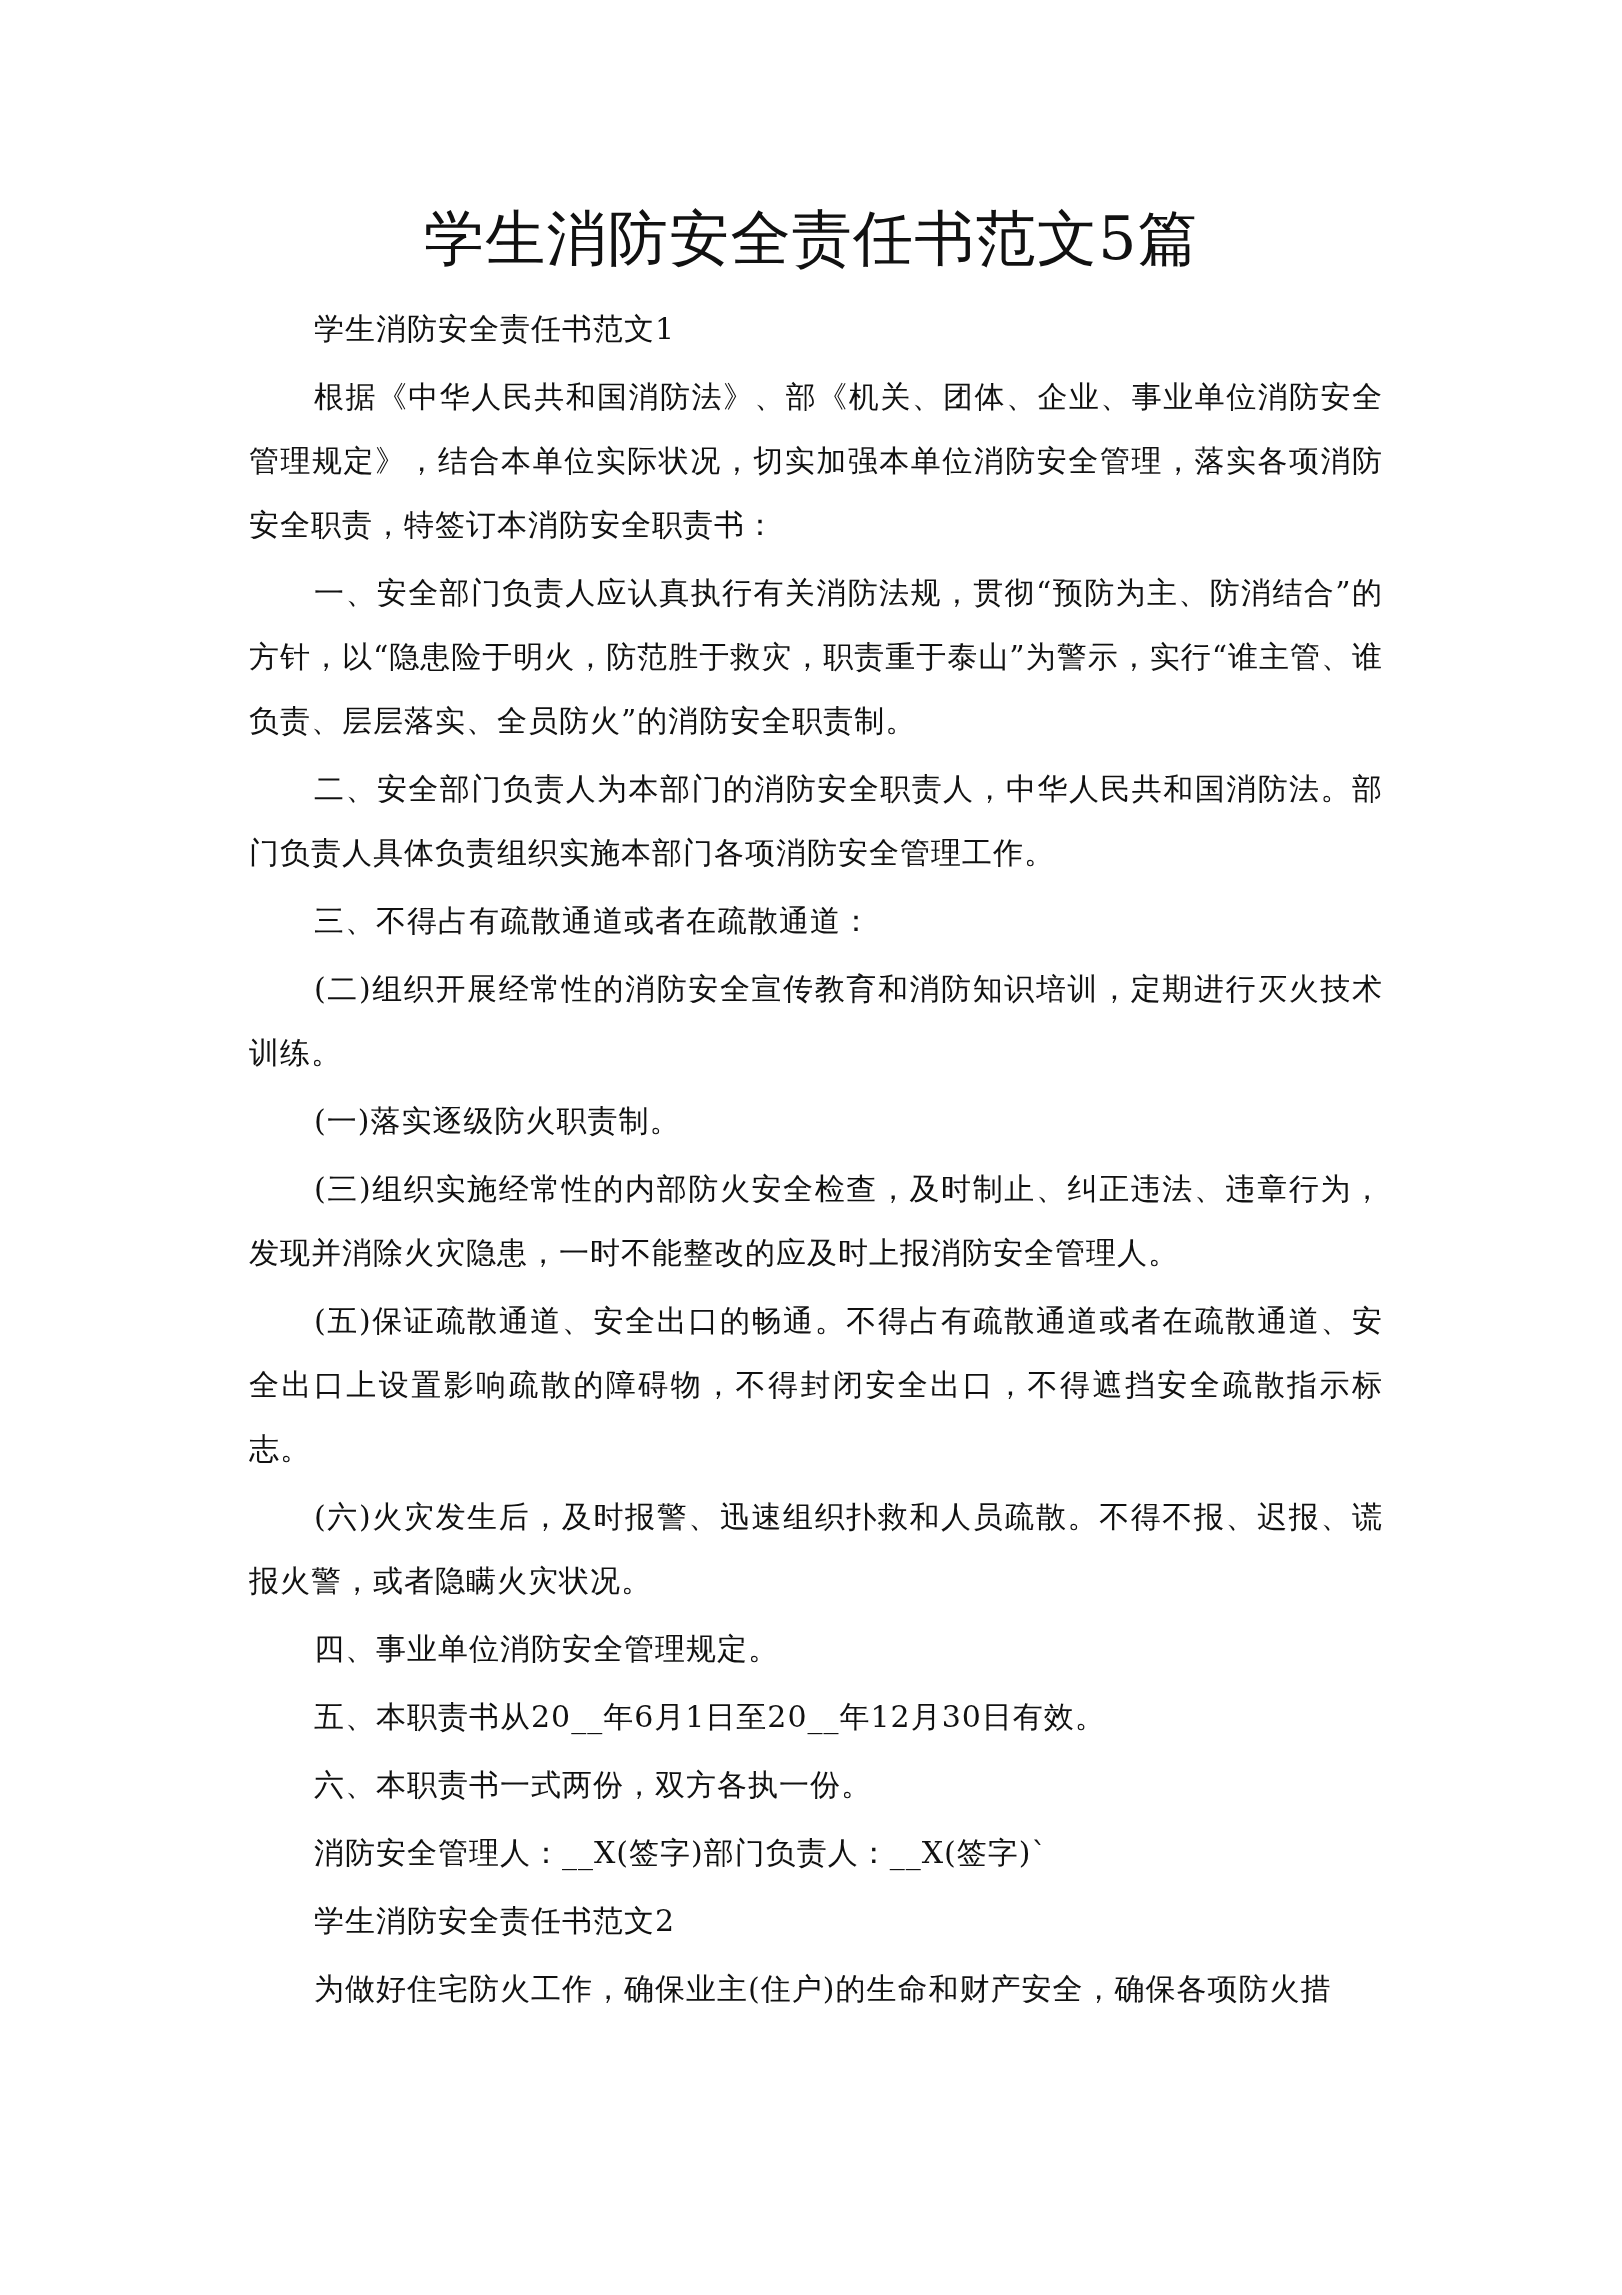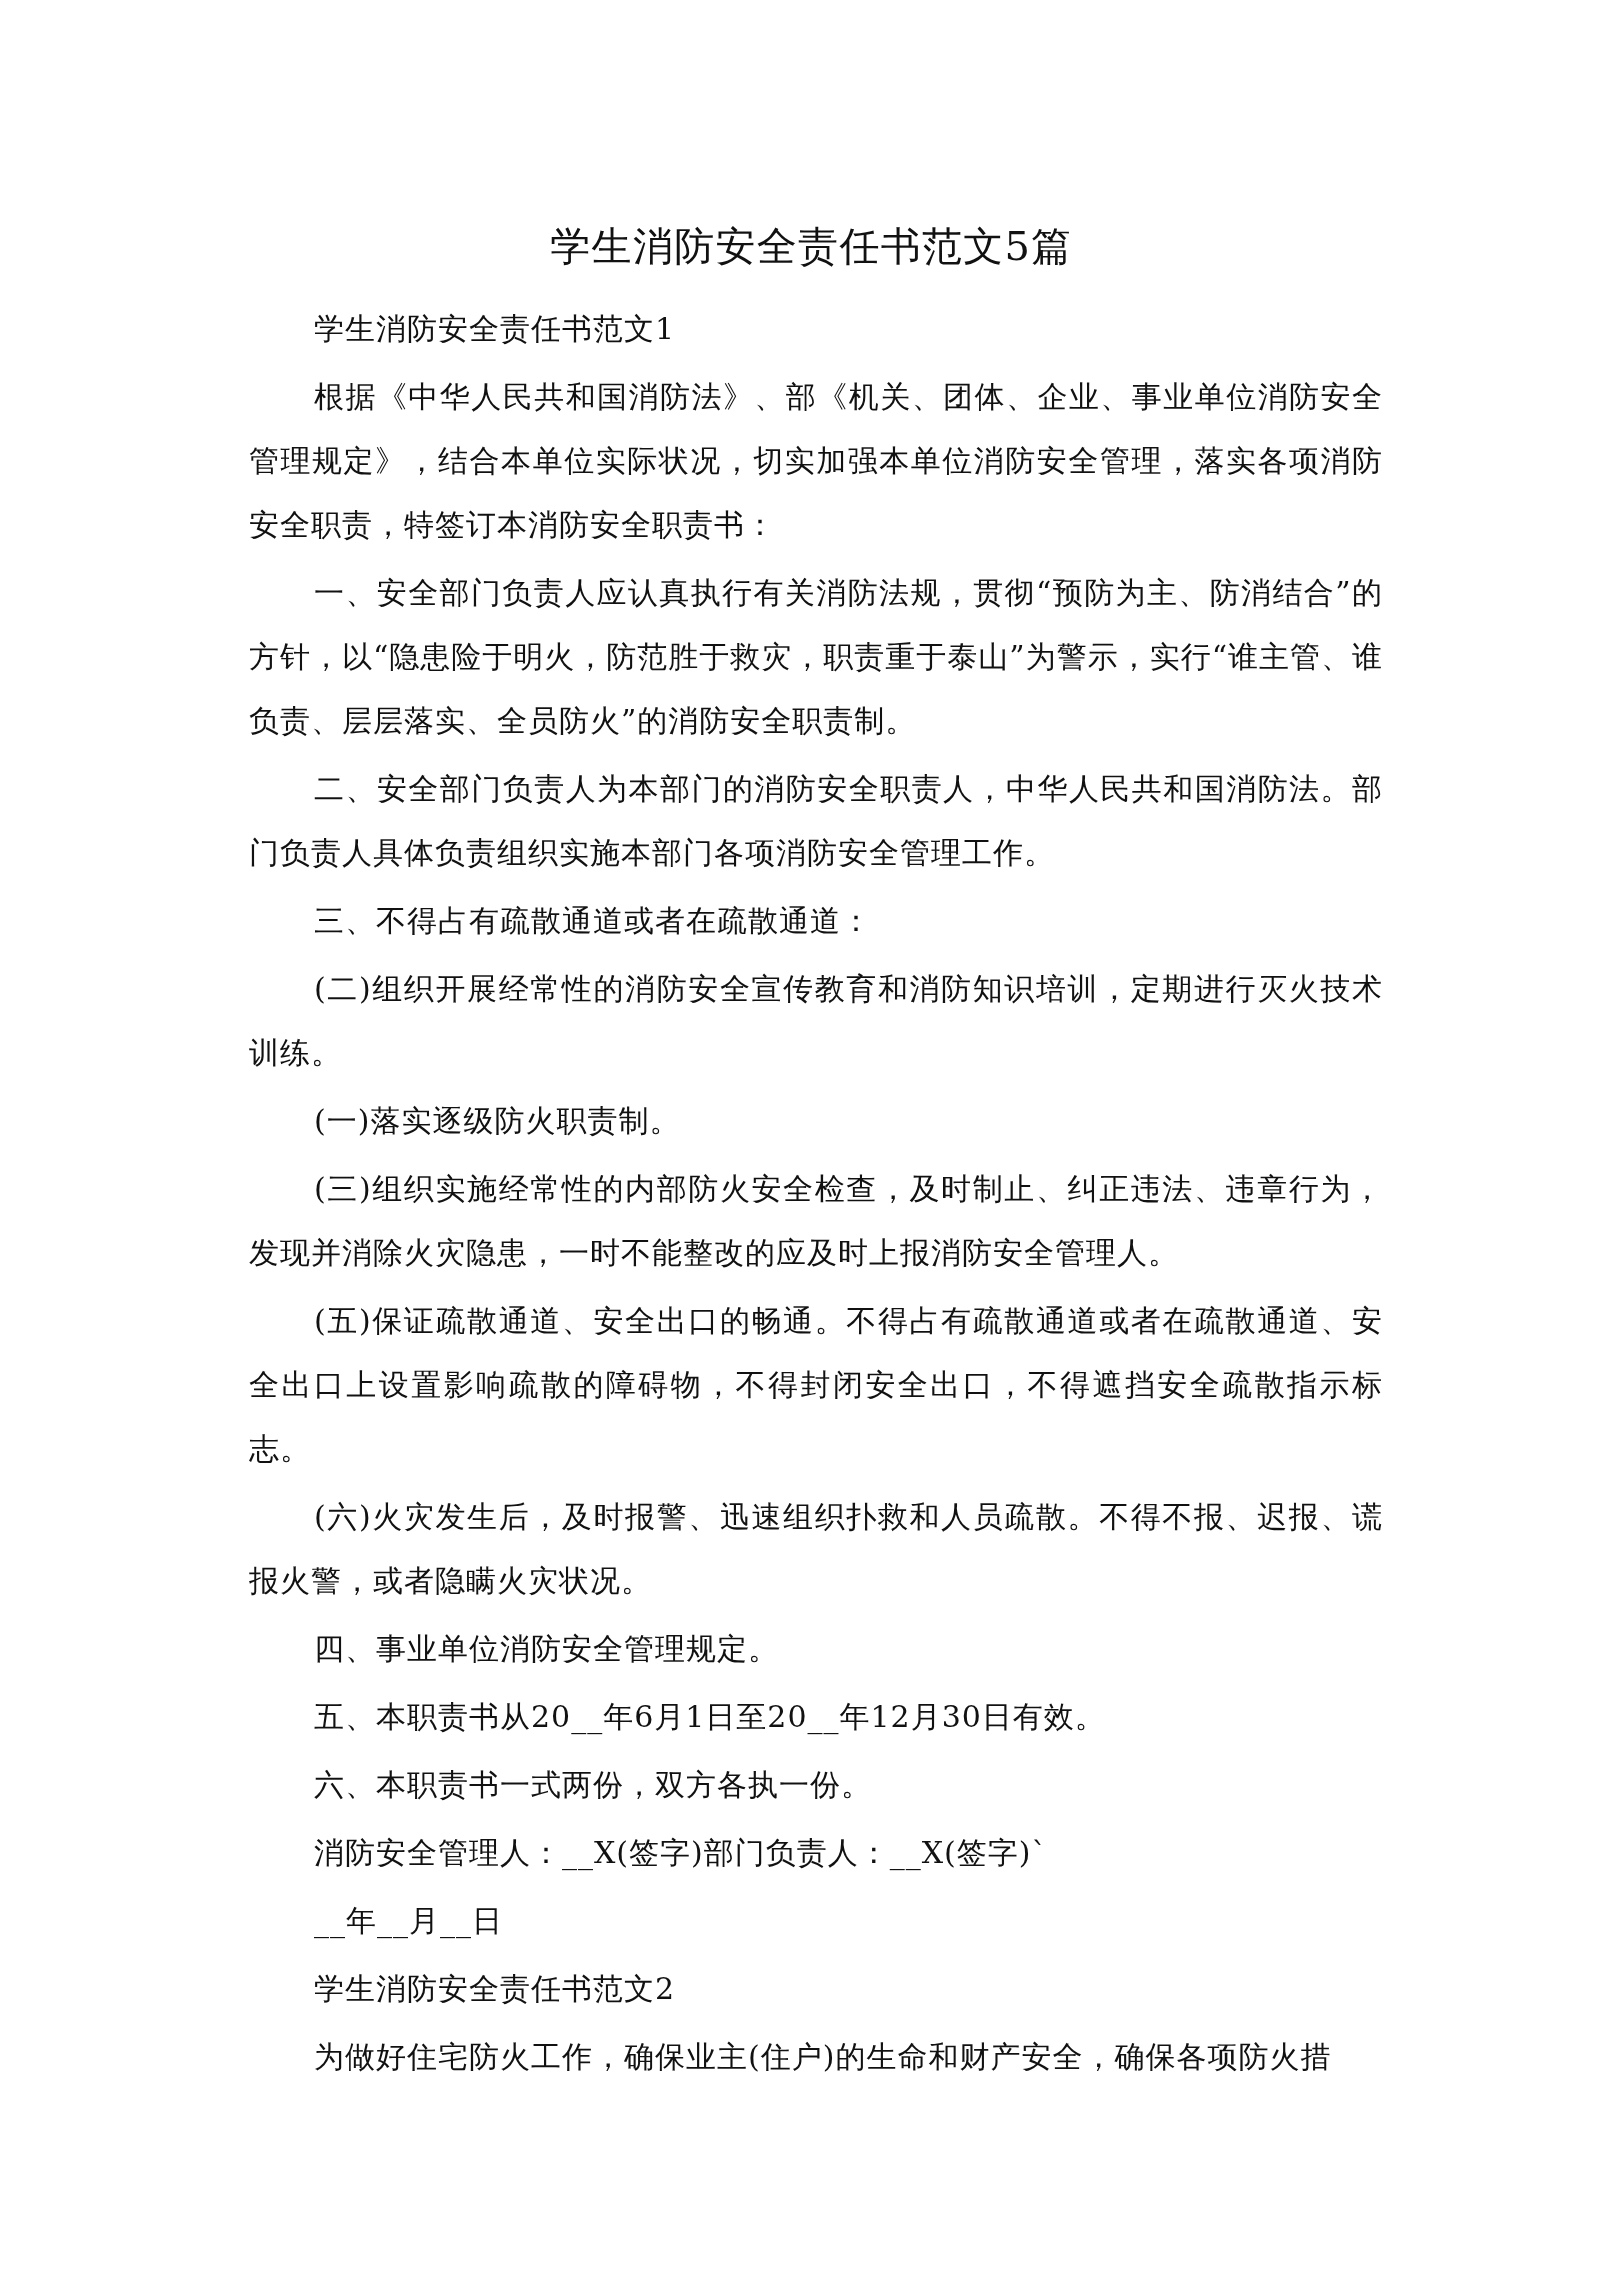--- a/index.html
+++ b/index.html
@@ -19,23 +19,23 @@
     position: absolute;
     left: 0; top: 0;
     width: 1623px;
     height: 2295px;
     background: #ffffff;
   }
   .title {
     position: absolute;
     left: 0;
     width: 1623px;
-    top: 204px;
+    top: 196px;
     text-align: center;
-    font-size: 40px;
+    font-size: 60px;
     line-height: 85px;
     letter-spacing: 1.3px;
     font-weight: normal;
     margin: 0;
   }
   .body {
     position: absolute;
     left: 245px;
     top: 293px;
     width: 1142px;
@@ -66,18 +66,17 @@
     <p class="p indent">三、不得占有疏散通道或者在疏散通道：</p>
     <p class="p indent">(二)组织开展经常性的消防安全宣传教育和消防知识培训，定期进行灭火技术训练。</p>
     <p class="p indent">(一)落实逐级防火职责制。</p>
     <p class="p indent">(三)组织实施经常性的内部防火安全检查，及时制止、纠正违法、违章行为，发现并消除火灾隐患，一时不能整改的应及时上报消防安全管理人。</p>
     <p class="p indent">(五)保证疏散通道、安全出口的畅通。不得占有疏散通道或者在疏散通道、安全出口上设置影响疏散的障碍物，不得封闭安全出口，不得遮挡安全疏散指示标志。</p>
     <p class="p indent">(六)火灾发生后，及时报警、迅速组织扑救和人员疏散。不得不报、迟报、谎报火警，或者隐瞒火灾状况。</p>
     <p class="p indent">四、事业单位消防安全管理规定。</p>
     <p class="p indent">五、本职责书从20__年6月1日至20__年12月30日有效。</p>
     <p class="p indent">六、本职责书一式两份，双方各执一份。</p>
     <p class="p indent">消防安全管理人：__X(签字)部门负责人：__X(签字)`</p>
-    <p class="p indent">__年__月__日</p>
     <p class="p indent">学生消防安全责任书范文2</p>
     <p class="p indent">为做好住宅防火工作，确保业主(住户)的生命和财产安全，确保各项防火措</p>
   </div>
 </div>
 
 
 </body></html>

